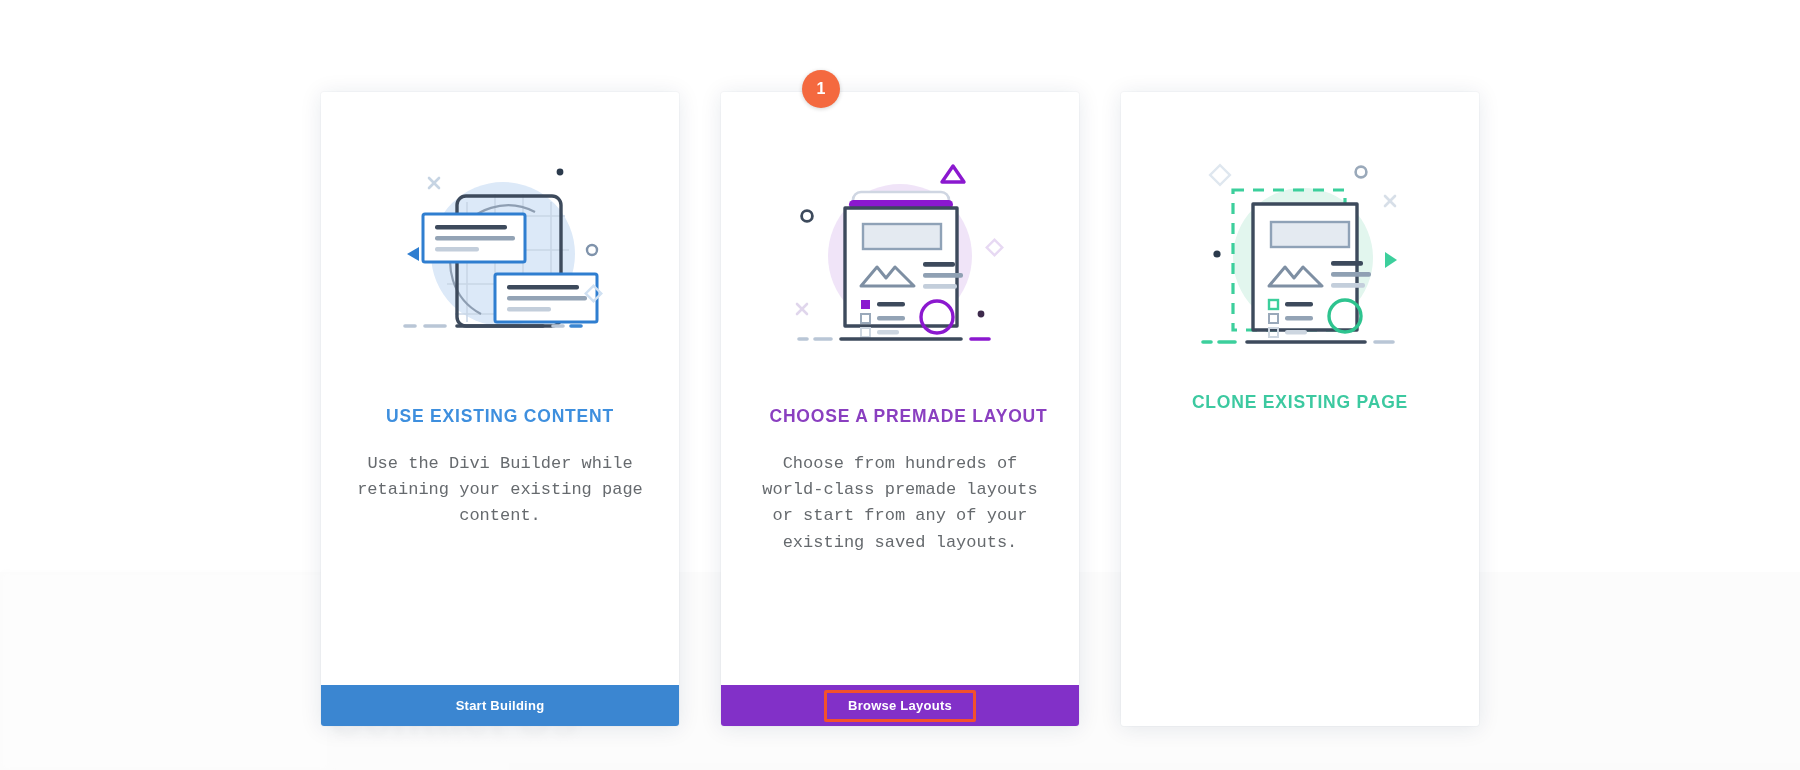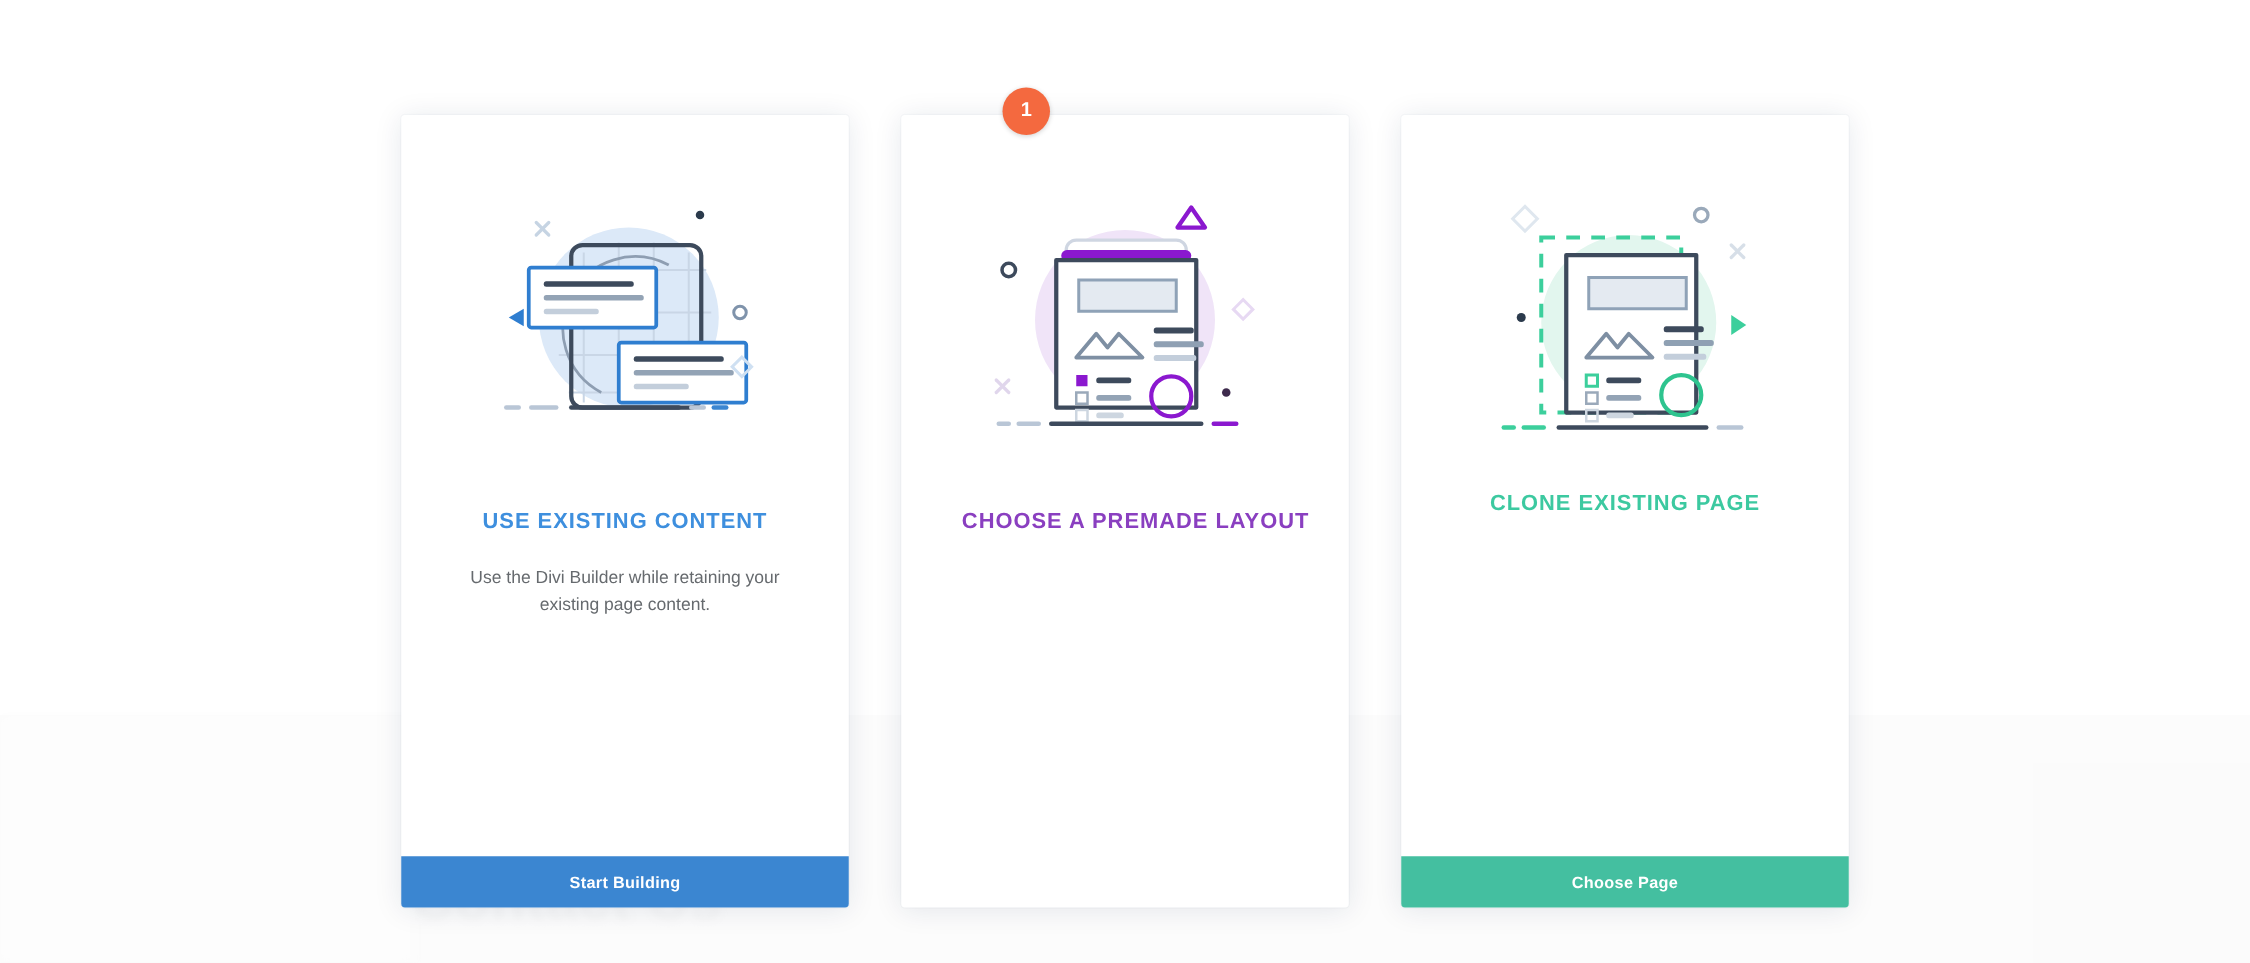--- a/index.html
+++ b/index.html
@@ -111,25 +111,26 @@
     text-align: center;
     text-transform: uppercase;
     line-height: 1.2;
   }
   .card-title.t-blue   { color: #3e8fde; }
   .card-title.t-purple { color: #8a3fc0; margin-left: 17px; }
   .card-title.t-green  { color: #3cc9a0; margin-top: 28px; }
 
   .card-desc {
     margin-top: 24px;
-    font-size: 14px;
+    font-size: 17px;
     line-height: 1.54;
     color: #666a6e;
     text-align: center;
     max-width: 290px;
+    font-family: Liberation Mono, monospace;
   }
 
   
   .card-btn {
     position: relative;
     height: 41px;
     border: none;
     width: 100%;
     color: #ffffff;
     font-family: "Liberation Sans", sans-serif;
@@ -307,24 +308,29 @@
             <g stroke="#e0d6ec" stroke-width="2.6" stroke-linecap="round">
               <line x1="12" y1="150" x2="22" y2="160"></line>
               <line x1="22" y1="150" x2="12" y2="160"></line>
             </g>
             <rect x="204" y="88" width="11" height="11" transform="rotate(45 209.5 93.5)" fill="none" stroke="#e7d9f3" stroke-width="2.4"></rect>
             <circle cx="196" cy="160" r="3.4" fill="#3d2a4c"></circle>
           </svg>
         </div>
 
         <div class="card-title t-purple">CHOOSE A PREMADE LAYOUT</div>
+        <div class="card-desc">Choose from hundreds of world-class premade layouts or start from any of your existing saved layouts.</div>
       </div>
 
       <div class="step-badge">1</div>
 
+      <button class="card-btn btn-purple">
+        <span>Browse Layouts</span>
+        <span class="focus-ring"></span>
+      </button>
     </div>
 
     <div class="card">
       <div class="card-body">
 
         <div class="illo">
           <svg viewBox="0 0 230 210" xmlns="http://www.w3.org/2000/svg">
 
             <circle cx="118" cy="104" r="70" fill="#e2f6ee"></circle>
 
@@ -367,17 +373,16 @@
               <line x1="210" y1="42" x2="200" y2="52"></line>
             </g>
             <circle cx="32" cy="100" r="3.6" fill="#2b3a4c"></circle>
             <path d="M200 98 L212 106 L200 114 Z" fill="#3ccf9c"></path>
           </svg>
         </div>
 
         <div class="card-title t-green">CLONE EXISTING PAGE</div>
       </div>
 
-      <button class="card-btn btn-green">Choose Page</button>
     </div>
 
   </div>
 </div>
 
 </body></html>

